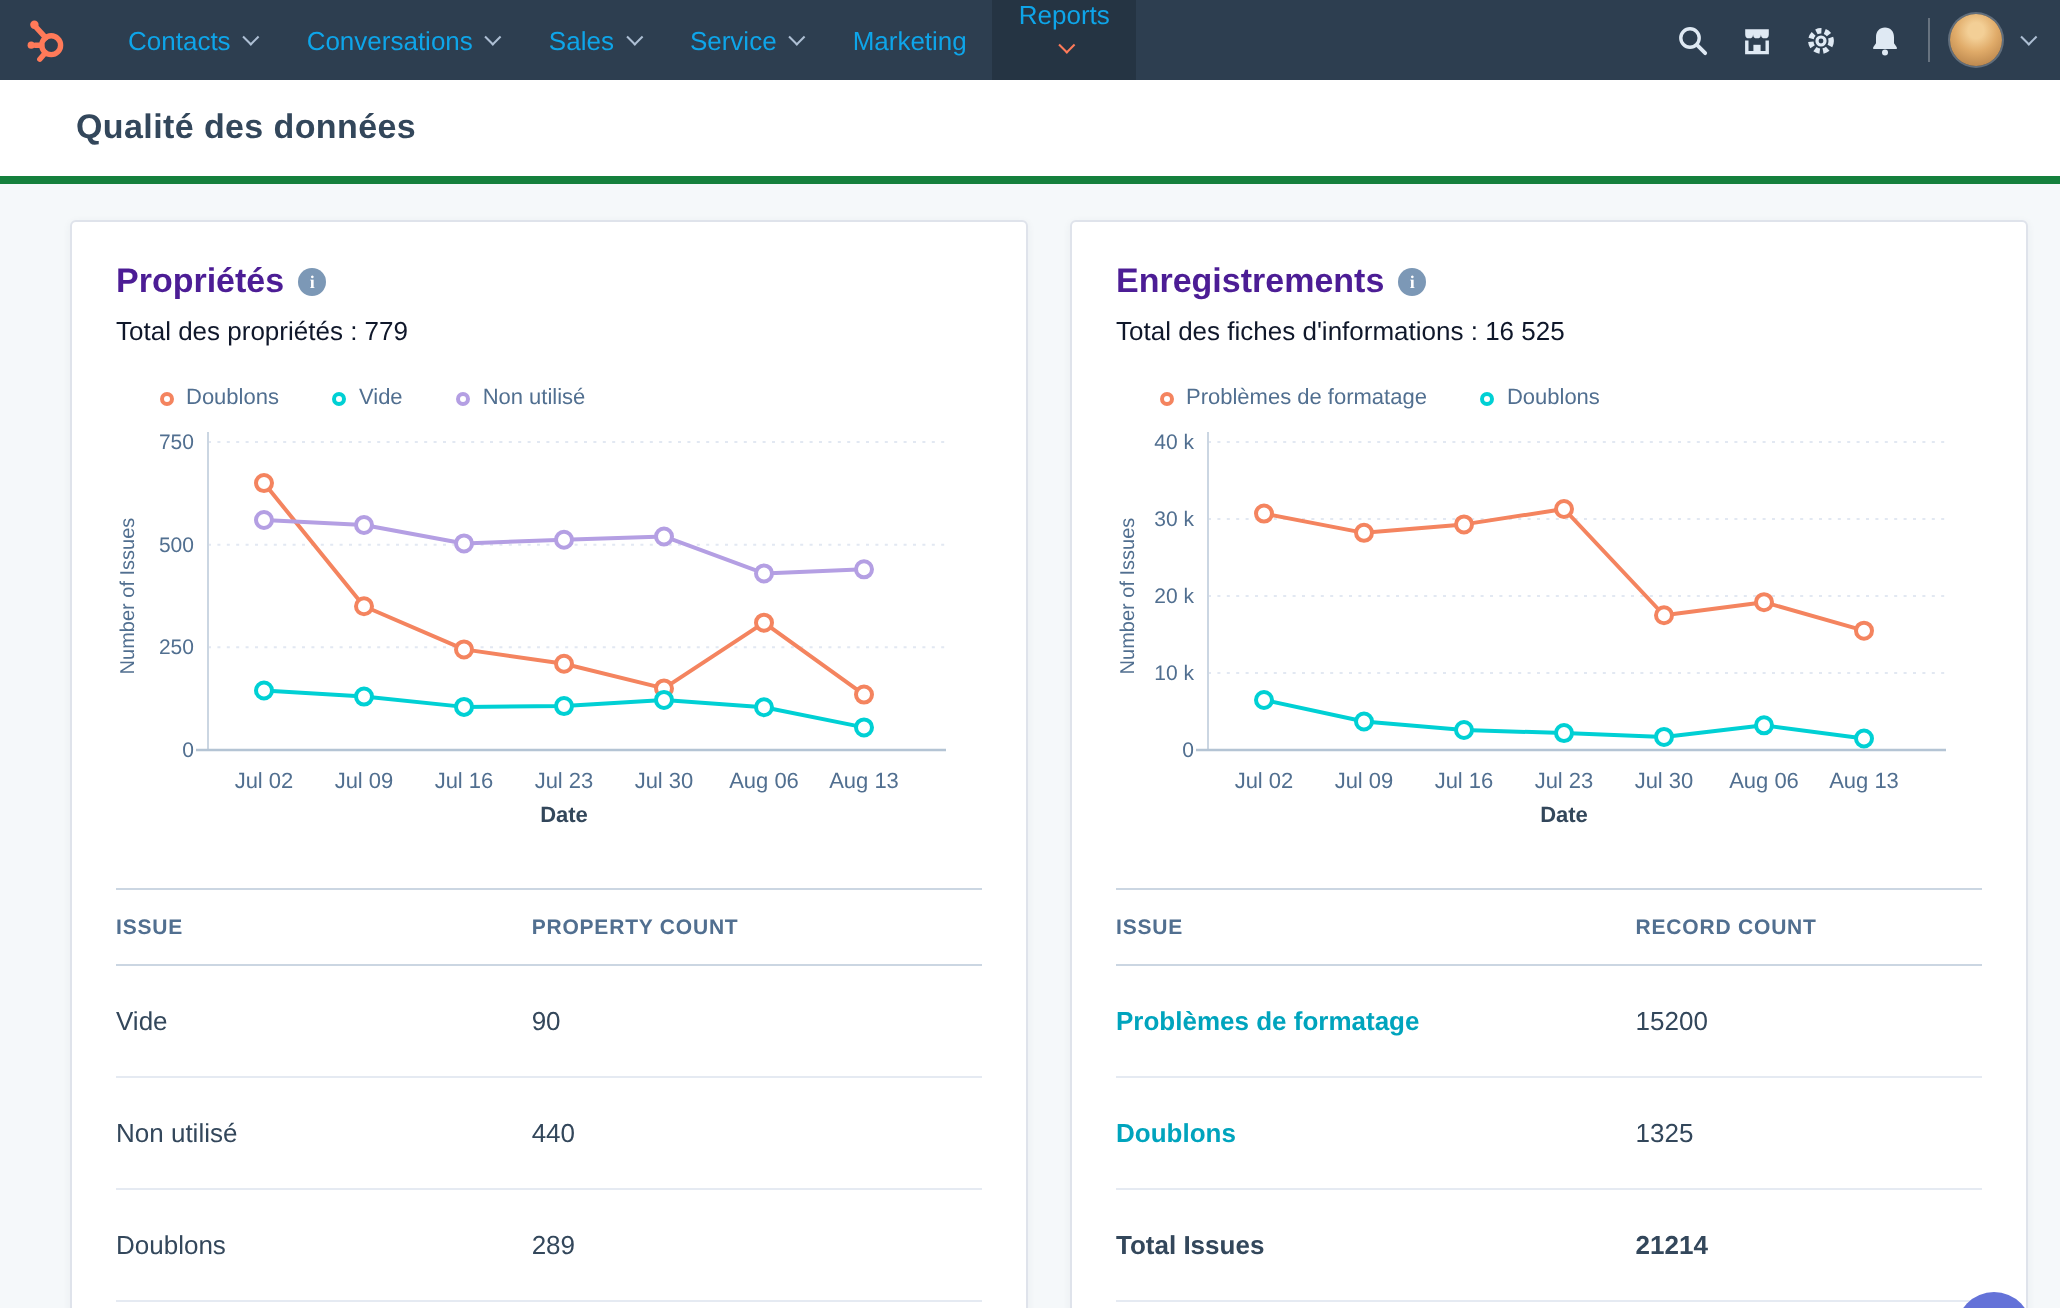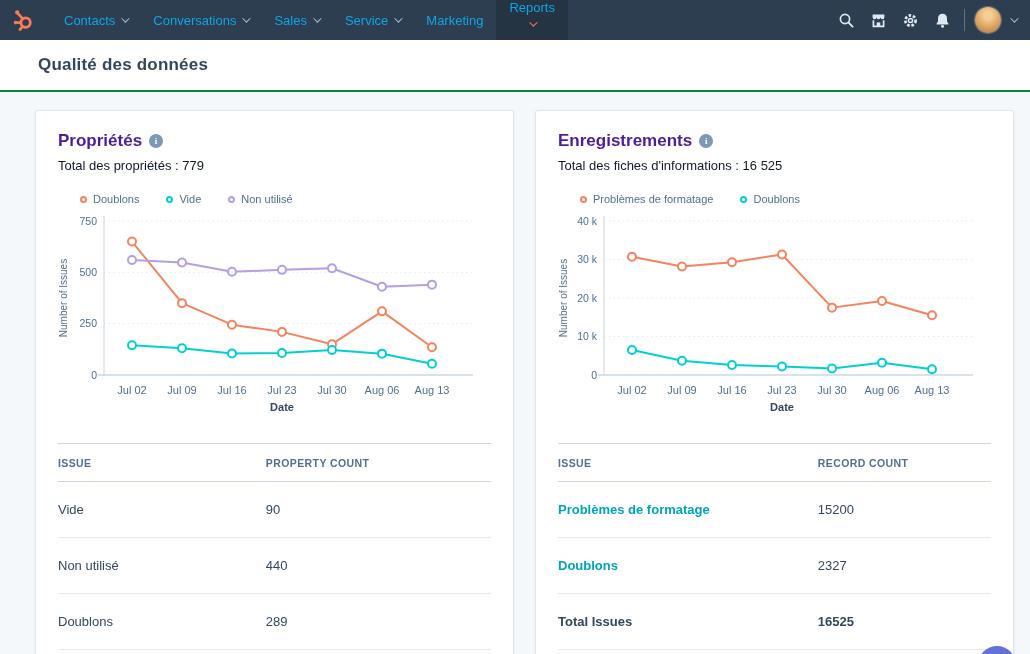--- a/index.html
+++ b/index.html
@@ -19,21 +19,21 @@
   .nav-right { margin-left:auto; display:flex; align-items:center; padding-right:14px; }
   .icon-btn { width:32px; height:40px; display:flex; align-items:center; justify-content:center; cursor:pointer; }
   .nav-divider { width:1px; height:22px; background:rgba(255,255,255,.28); margin:0 10px 0 6px; }
   .avatar { width:26px; height:26px; border-radius:50%; cursor:pointer;
             background:radial-gradient(circle at 50% 32%, #f3cf96 18%, #e0ab69 48%, #b9854c 85%, #96683a 100%);
             box-shadow:0 0 0 1px rgba(255,255,255,.25); }
   .avatar-caret { margin-left:9px; }
 
   
   .page-header { height:52px; background:#ffffff; display:flex; align-items:center;
-                 padding-left:38px; border-bottom:2px solid #15803d; }
+                 padding-left:38px; border-bottom:4px solid #15803d; }
   .page-title { font-size:17px; font-weight:bold; color:#33475b; letter-spacing:.2px; }
 
   
   .main { padding:18px 16px 0 35px; display:flex; gap:21px; }
   .card { width:479px; background:#fff; border:1px solid #dfe3eb; border-radius:3px;
           box-shadow:0 1px 4px rgba(45,62,80,.06); padding:20px 22px 46px 22px; }
   .card-title-row { display:flex; align-items:center; gap:7px; }
   .card-title { font-size:17px; font-weight:bold; color:#4c1d95; }
   .info-icon { width:14px; height:14px; border-radius:50%; background:#7c98b6; color:#fff;
                font-size:9px; font-weight:bold; display:inline-flex; align-items:center;
@@ -286,24 +286,24 @@
       <div class="t-head cols-b">
         <span>ISSUE</span>
         <span>RECORD COUNT</span>
       </div>
       <div class="t-row cols-b">
         <span class="cell-link">Problèmes de formatage</span>
         <span>15200</span>
       </div>
       <div class="t-row cols-b">
         <span class="cell-link">Doublons</span>
-        <span>2327</span>
+        <span>1325</span>
       </div>
       <div class="t-row cols-b total">
         <span>Total Issues</span>
-        <span>16525</span>
+        <span>21214</span>
       </div>
     </div>
   </div>
 
 </div>
 
 <div class="help-widget" style="background: rgb(100, 114, 216);"></div>
 
 </body></html>

